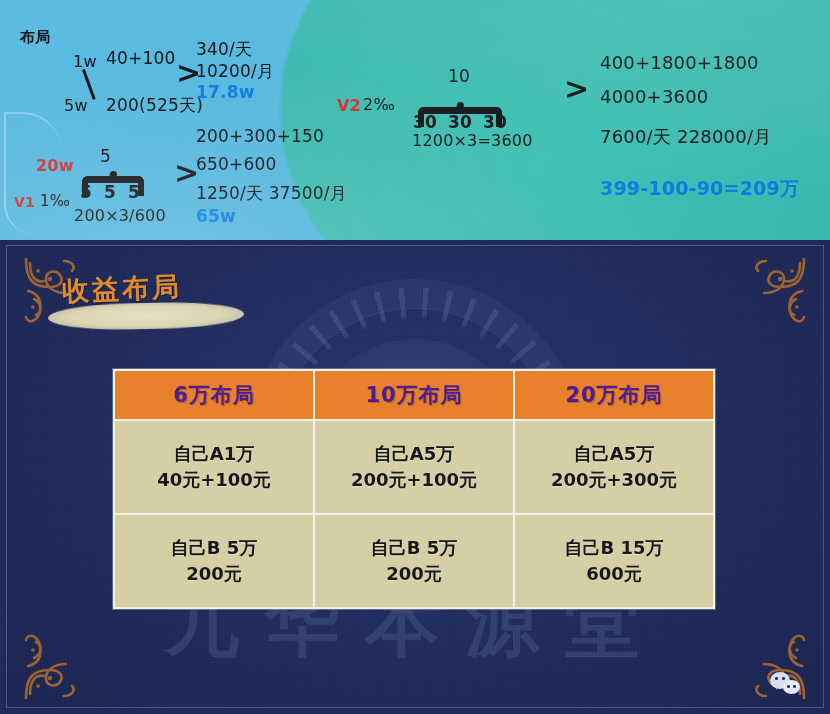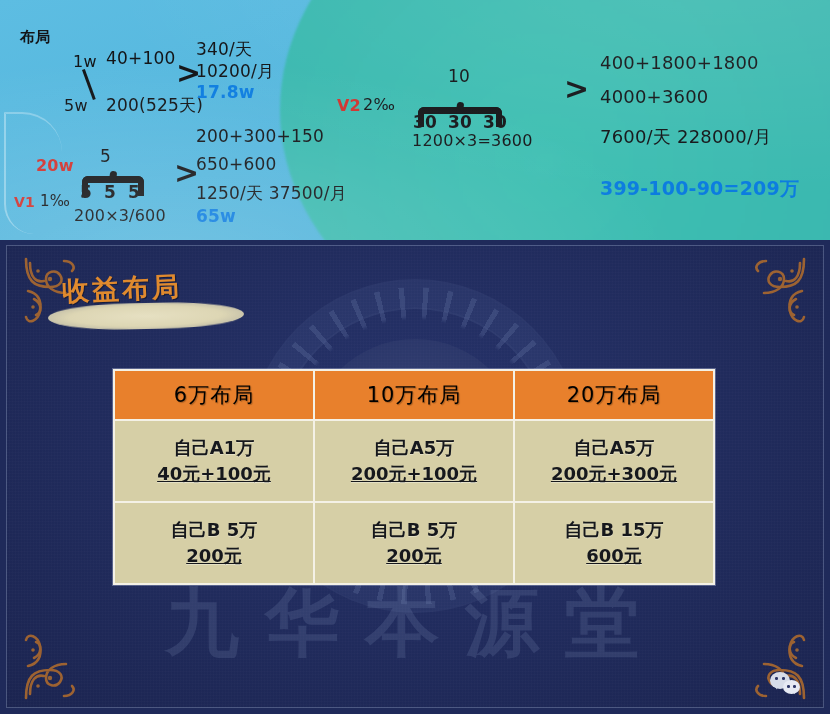--- a/index.html
+++ b/index.html
@@ -234,38 +234,38 @@
   }
   .tbl th, .tbl td{
     width: 33.3333%;
     text-align:center;
     vertical-align: middle;
     border: 2px solid #f4f1e6;
     font-family: "DejaVu Sans", sans-serif;
   }
   .tbl th{
     background:#e8802c;
-    color:#000000;
+    color:#4c1d95;
     font-size: 21px;
-    font-weight: normal;
+    font-weight: bold;
     letter-spacing: 1px;
     height: 46px;
     text-shadow: 1px 1px 1px rgba(0,0,0,.25);
   }
   .tbl td{
     background:#d6cfa6;
     color:#16181c;
     font-size: 18px;
     font-weight: bold;
     line-height: 1.45;
     height: 64px;
-    padding: 8px 4px;
+    padding: 14px 4px;
     text-shadow: 0 1px 0 rgba(255,255,255,.35);
   }
-  .tbl td .l2{ display:block;text-decoration:underline; }
+  .tbl td .l2{ display:block; }
 
   
   .footer-account{
     position:absolute;
     right: 24px;
     bottom: 14px;
     display:flex;
     align-items:center;
     gap: 9px;
     color: #cfd6e6;

